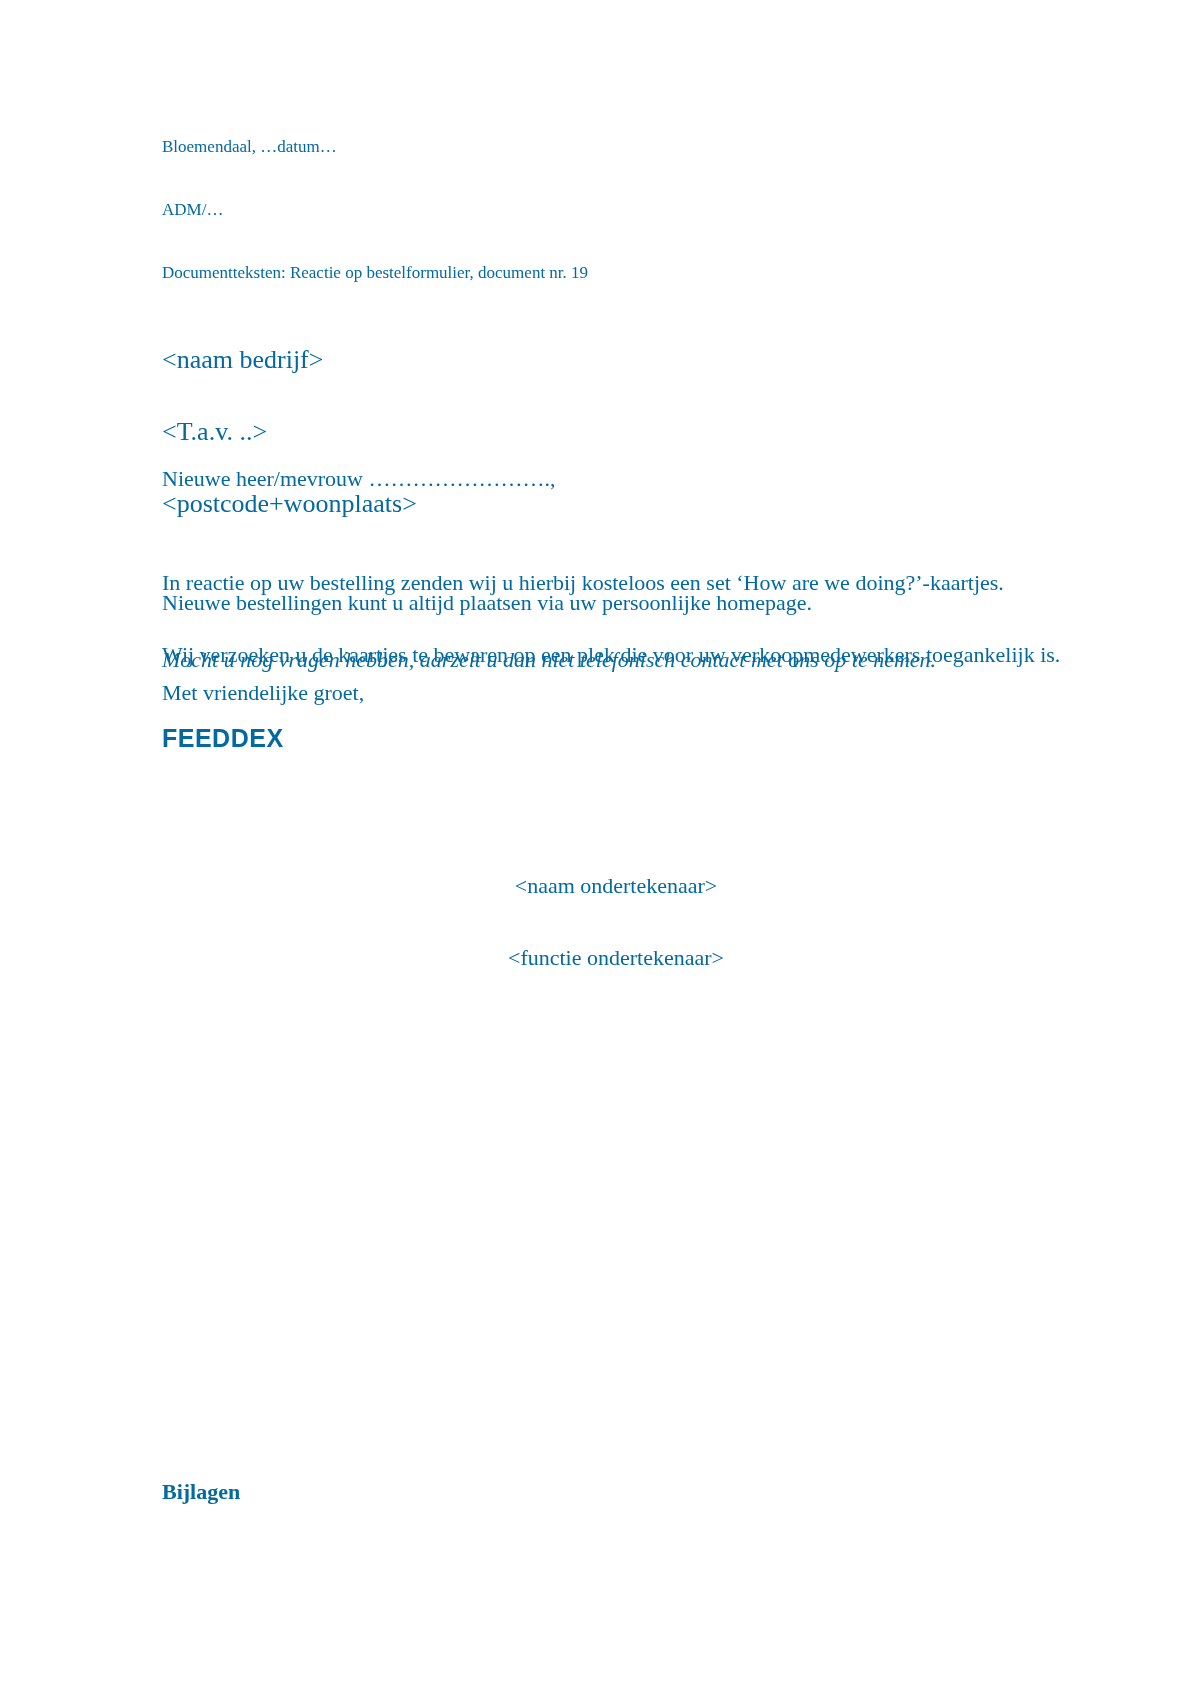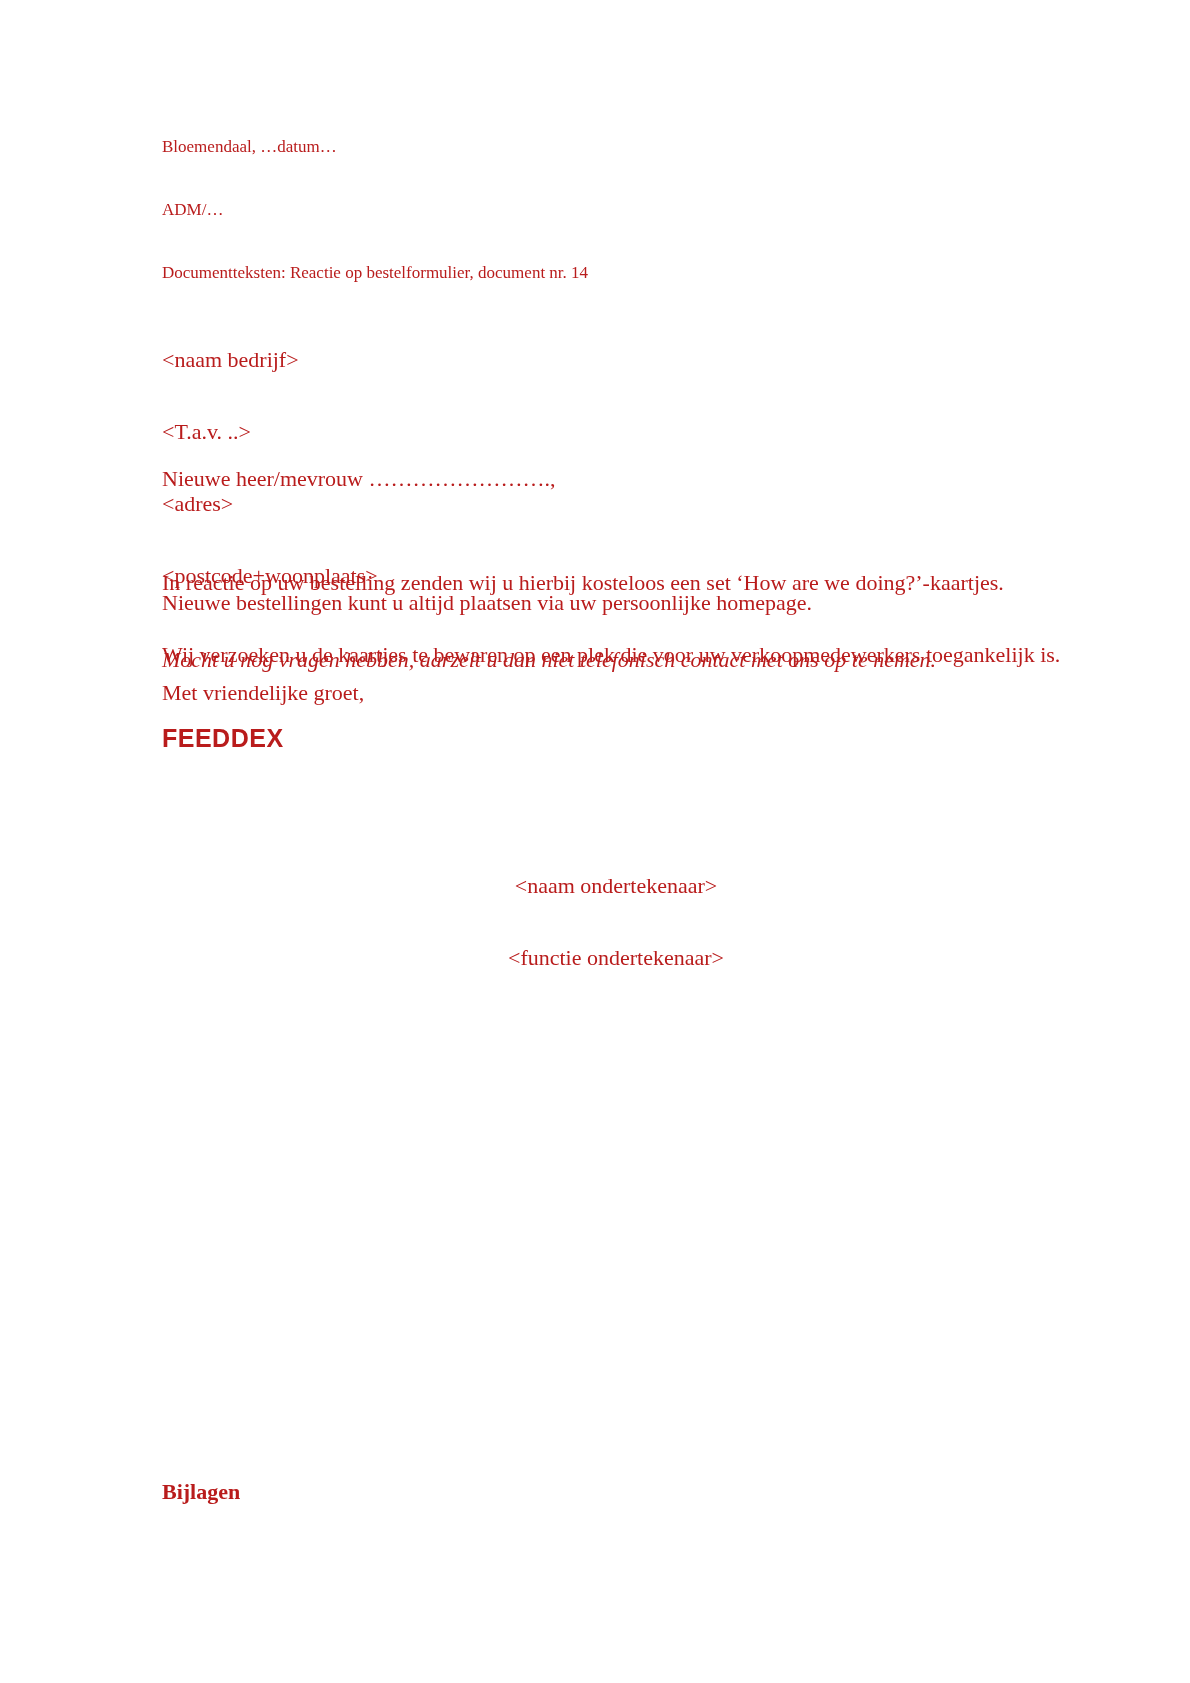--- a/index.html
+++ b/index.html
@@ -5,38 +5,38 @@
   html, body {
     margin: 0;
     padding: 0;
     background: #ffffff;
   }
   .page {
     position: relative;
     width: 1190px;
     height: 1683px;
     background: #ffffff;
-    color: #b91c1c;
+    color: #0369a1;
     font-family: "Liberation Serif", serif;
     overflow: hidden;
   }
   .block {
     position: absolute;
     left: 162px;
     right: 120px;
     white-space: pre-wrap;
   }
   .header-block {
     top: 94px;
     font-size: 17px;
     line-height: 21px;
   }
   .recipient-block {
     top: 300px;
-    font-size: 22px;
+    font-size: 26px;
     line-height: 24px;
   }
   .salutation-block {
     top: 467px;
     font-size: 22px;
     line-height: 24px;
   }
   .para1-block {
     top: 523px;
     font-size: 22px;
@@ -80,27 +80,26 @@
   }
 </style>
 </head>
 <body>
 
 <div class="page">
 
   <div class="block header-block">
     <div>Bloemendaal, …datum…</div>
     <div>ADM/…</div>
-    <div>Documentteksten: Reactie op bestelformulier, document nr. 14</div>
+    <div>Documentteksten: Reactie op bestelformulier, document nr. 19</div>
   </div>
 
   <div class="block recipient-block">
     <div>&lt;naam bedrijf&gt;</div>
     <div>&lt;T.a.v. ..&gt;</div>
-    <div>&lt;adres&gt;</div>
     <div>&lt;postcode+woonplaats&gt;</div>
   </div>
 
   <div class="block salutation-block">Nieuwe heer/mevrouw …………………….,</div>
 
   <div class="block para1-block">
     <div>In reactie op uw bestelling zenden wij u hierbij kosteloos een set ‘How are we doing?’-kaartjes.</div>
     <div>Wij verzoeken u de kaartjes te bewaren op een plek die voor uw verkoopmedewerkers toegankelijk is.</div>
   </div>
 

